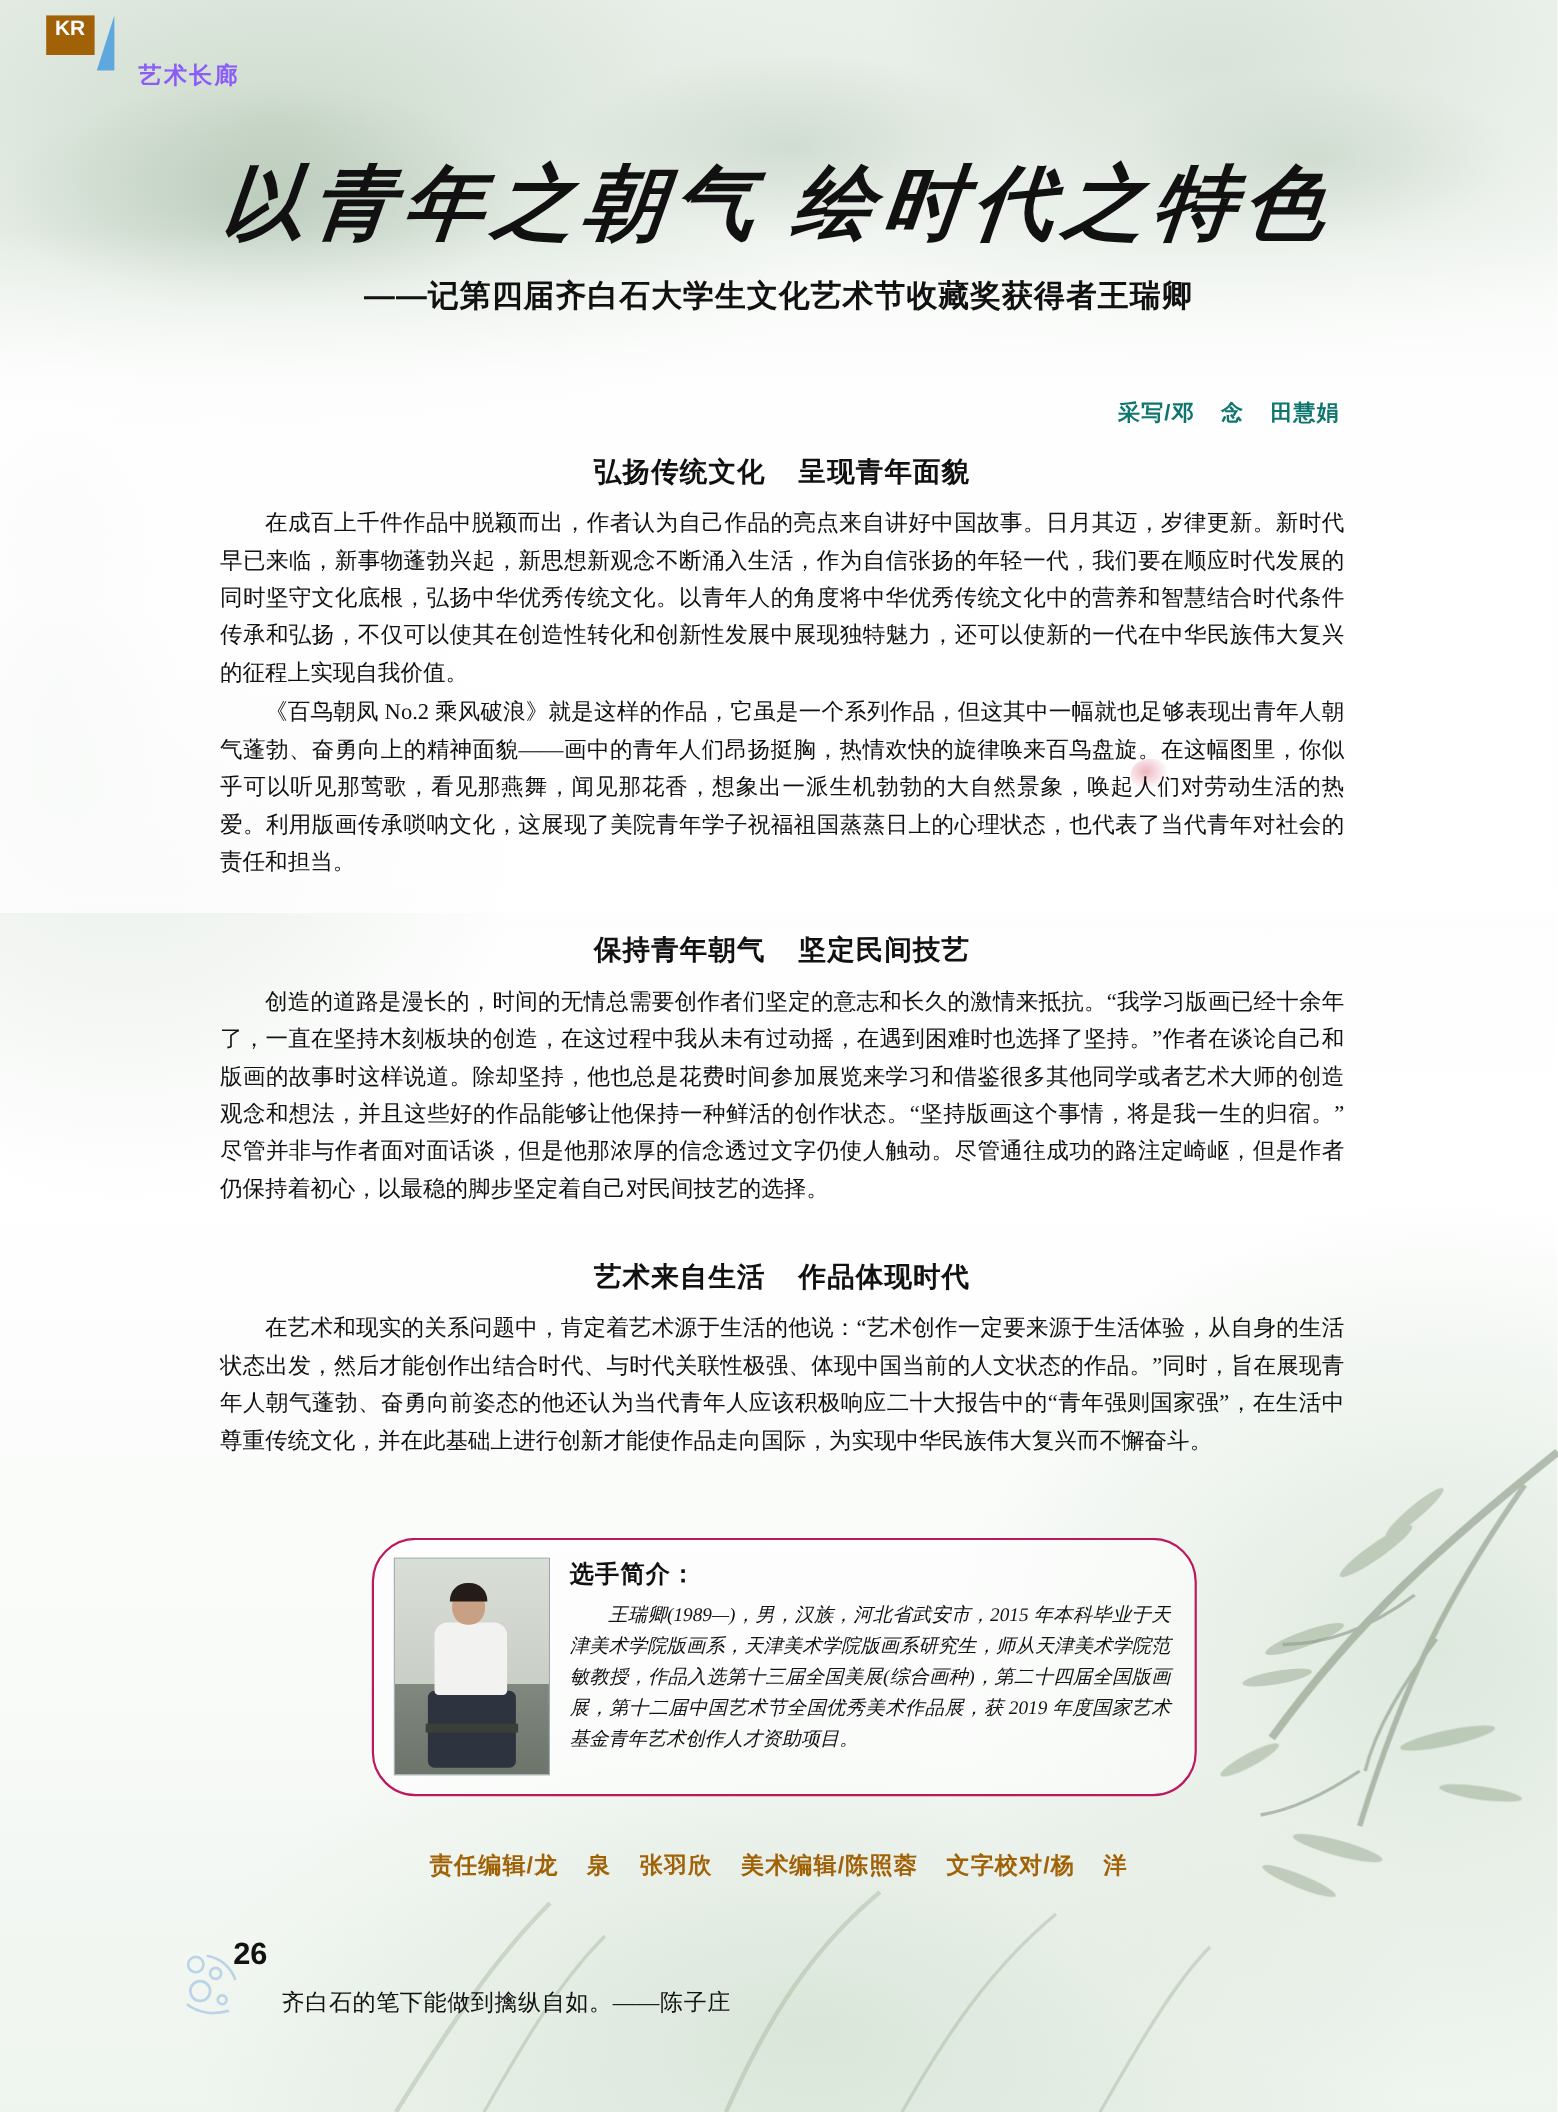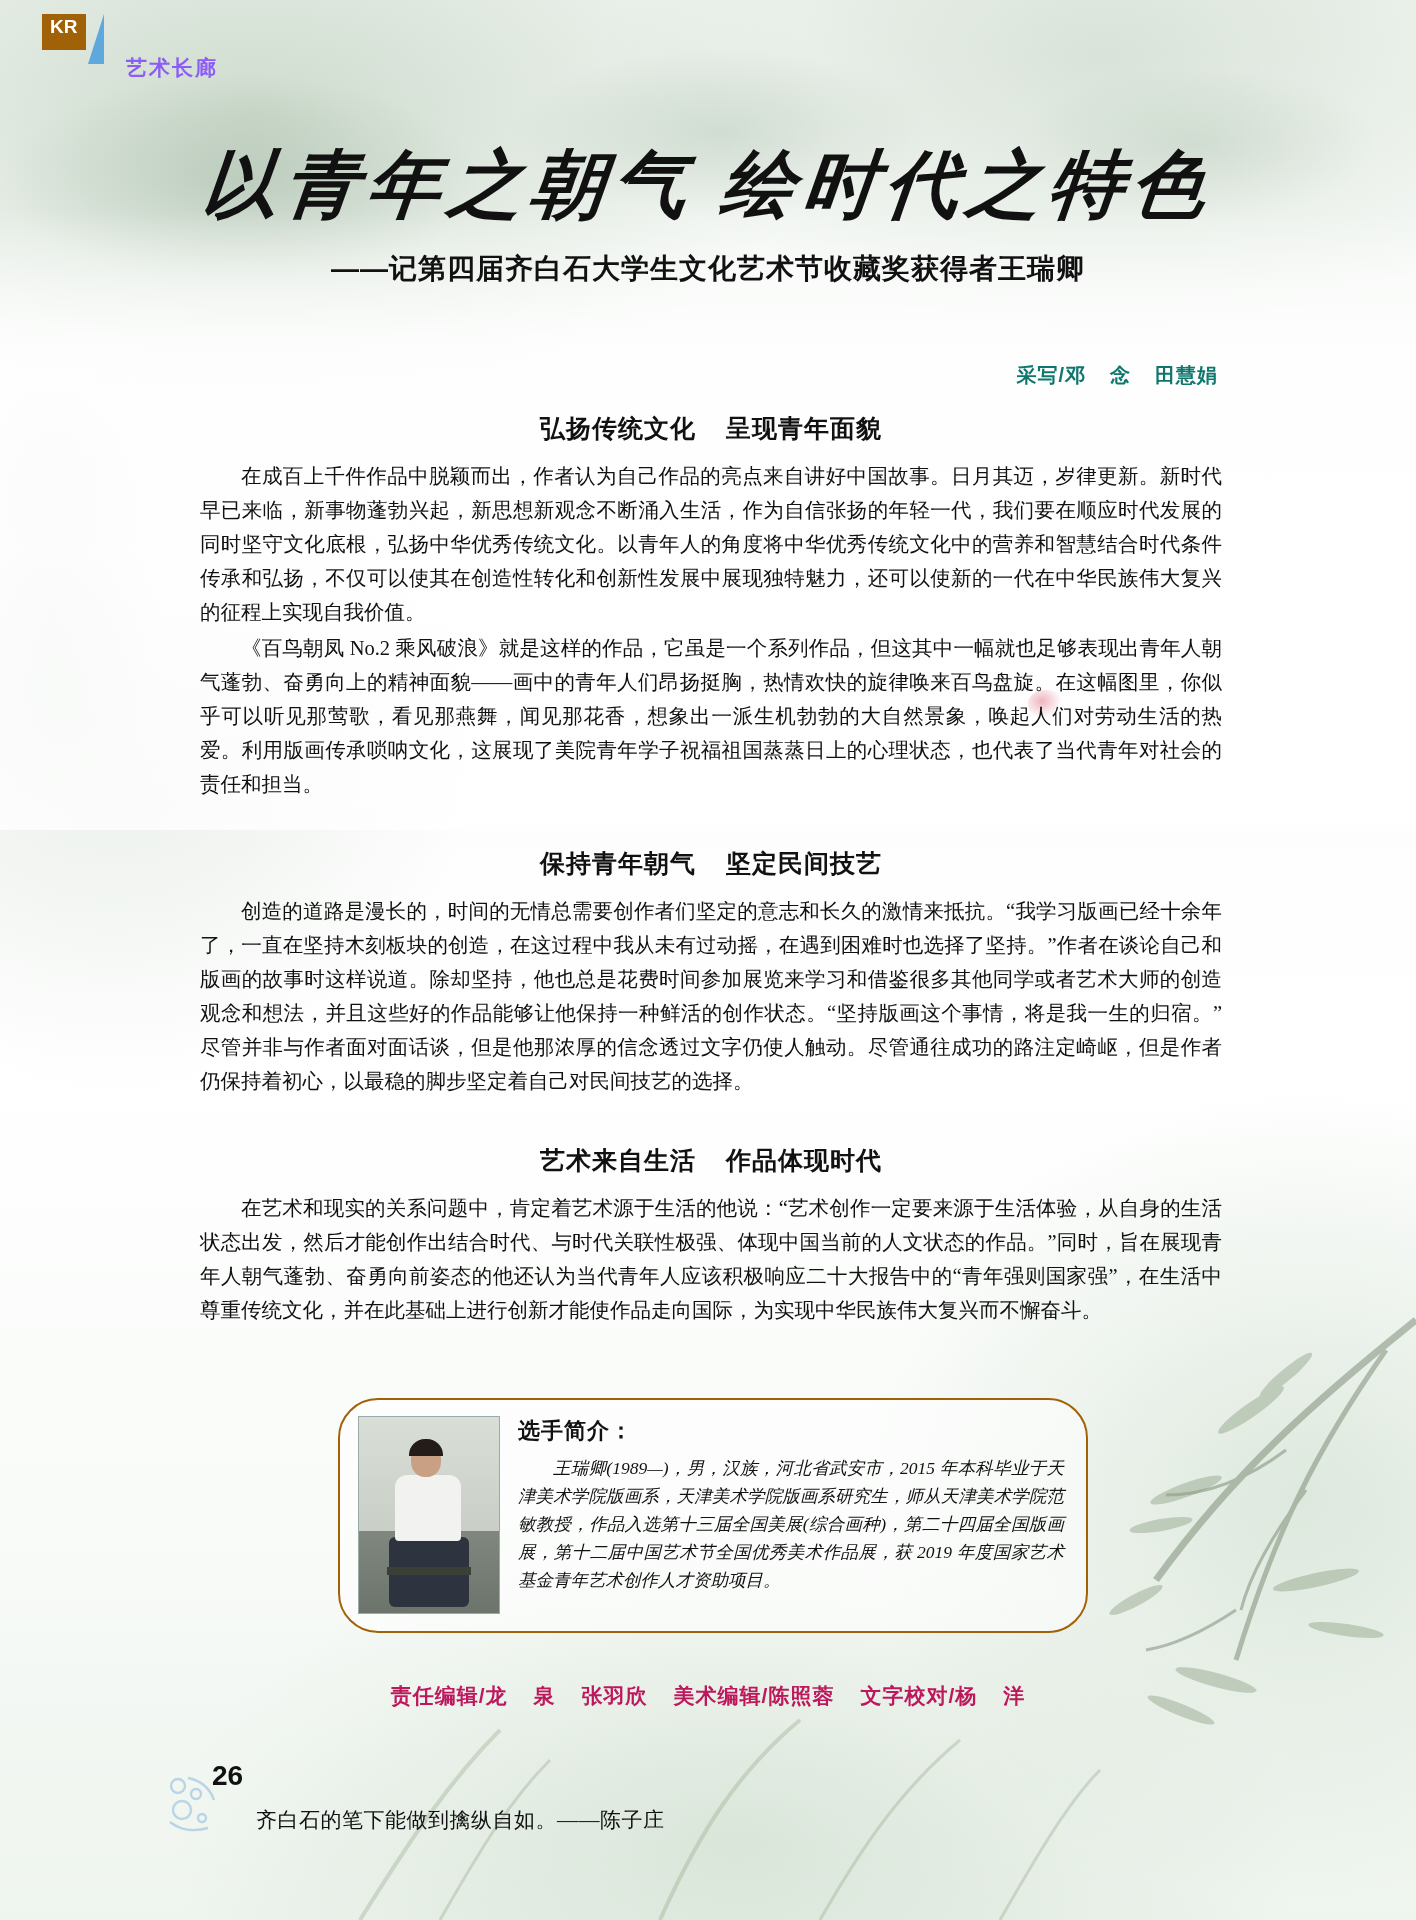--- a/index.html
+++ b/index.html
@@ -160,21 +160,21 @@
     font-family: "Liberation Serif", "DejaVu Serif", serif;
   }
 
   
   .profile {
     position: absolute;
     left: 338px;
     top: 1398px;
     width: 750px;
     height: 235px;
-    border: 2px solid #a16207;
+    border: 2px solid #be185d;
     border-radius: 40px;
     background: rgba(255,255,255,0.55);
     box-sizing: border-box;
     padding: 16px 22px 16px 18px;
     display: flex;
     gap: 18px;
   }
   .profile-photo {
     width: 140px; height: 196px;
     flex: 0 0 140px;
@@ -234,21 +234,21 @@
   }
 
   
   .credits {
     position: absolute;
     left: 0; right: 0;
     top: 1682px;
     text-align: center;
     font-size: 21px;
     font-weight: bold;
-    color: #be185d;
+    color: #a16207;
     letter-spacing: 1px;
     font-family: "Liberation Sans", sans-serif;
   }
   .credits .gap { display: inline-block; width: 26px; }
 
   
   .footer {
     position: absolute;
     left: 160px;
     top: 1760px;

